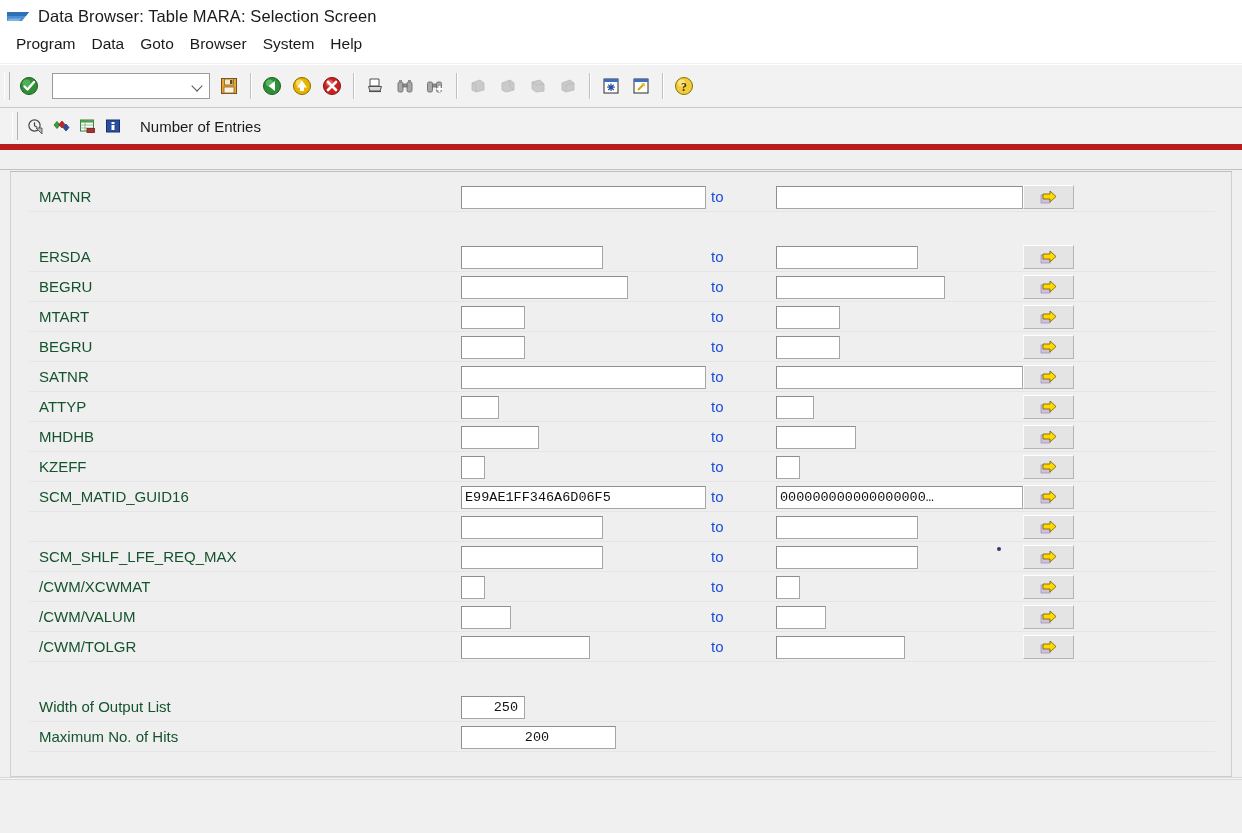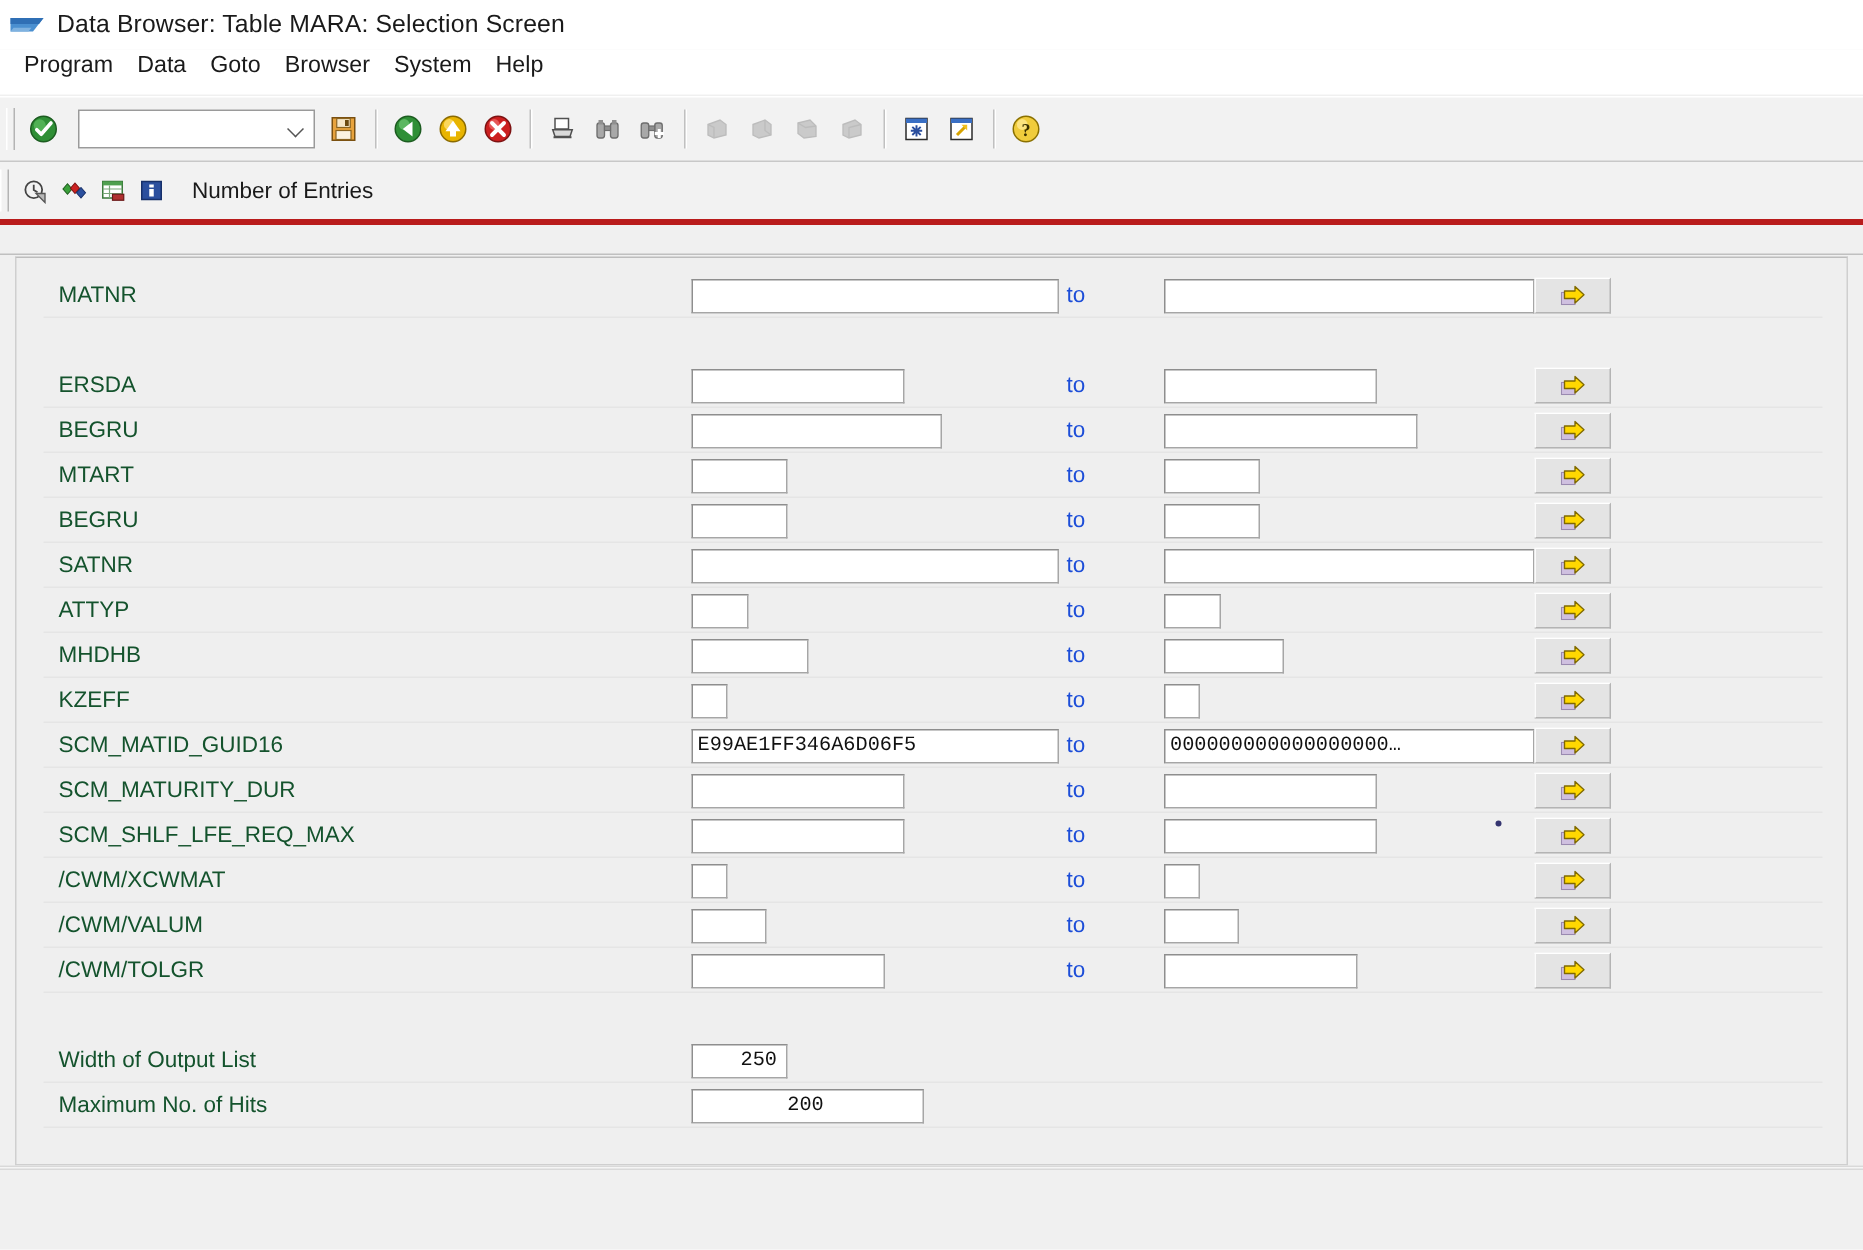--- a/index.html
+++ b/index.html
@@ -83,23 +83,23 @@
     width: 7px; height: 7px;
     border-left: 1.6px solid #555; border-bottom: 1.6px solid #555;
     transform: rotate(-45deg); transform-origin: center;
     left: 1px; top: -1px;
   }
 
   
   .apptoolbar {
     position: absolute; left: 0; top: 108px; width: 1242px; height: 42px;
     background: #f2f2f2;
-    border-bottom: 4px solid #b91c1c;
+    border-bottom: 6px solid #b91c1c;
     display: flex; align-items: center;
-    padding-left: 0;
+    padding-left: 12px;
   }
   .at-btn {
     width: 26px; height: 26px; flex: 0 0 auto;
     display: flex; align-items: center; justify-content: center;
     border: 1px solid transparent; cursor: default;
   }
   .at-label {
     font-size: 15px; color: #1a1a1a; margin-left: 14px; white-space: nowrap;
   }
 
@@ -565,21 +565,20 @@
             <span>
               <svg width="17" height="15" viewBox="0 0 17 15">
                 <rect x="1" y="5" width="9" height="8" fill="#cfc0e0" stroke="#9a8ab0" stroke-width="0.7"></rect>
                 <path d="M3,4 L10,4 L10,1 L16,6.5 L10,12 L10,9 L3,9 Z" fill="#ffd800" stroke="#806a00" stroke-width="0.9" stroke-linejoin="round"></path>
               </svg>
             </span>
           </div>
         </div>
         <div class="row-sep" style="top: 369px;"></div>
         <div class="row" style="top: 340px;">
-          <div class="fld-label">SCM_MATURITY_DUR</div>
           <input class="inp" type="text" value="" style="left: 450px; width: 142px;">
           <div class="to-lbl" style="left: 700px;">to</div>
           <input class="inp" type="text" value="" style="left: 765px; width: 142px;">
           <div class="arrow-btn" style="left: 1012px;">
             <span>
               <svg width="17" height="15" viewBox="0 0 17 15">
                 <rect x="1" y="5" width="9" height="8" fill="#cfc0e0" stroke="#9a8ab0" stroke-width="0.7"></rect>
                 <path d="M3,4 L10,4 L10,1 L16,6.5 L10,12 L10,9 L3,9 Z" fill="#ffd800" stroke="#806a00" stroke-width="0.9" stroke-linejoin="round"></path>
               </svg>
             </span>

